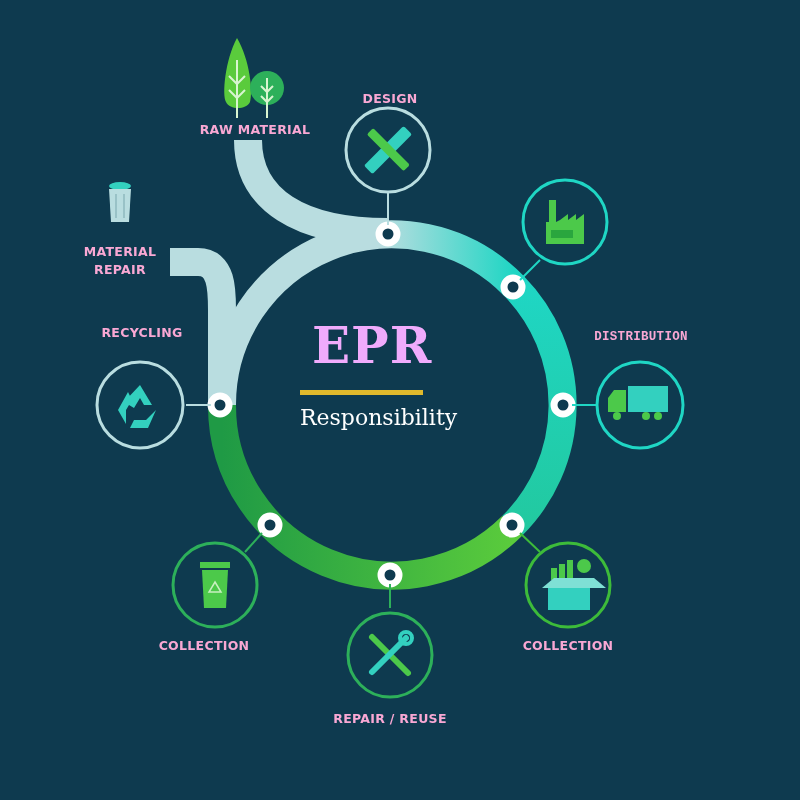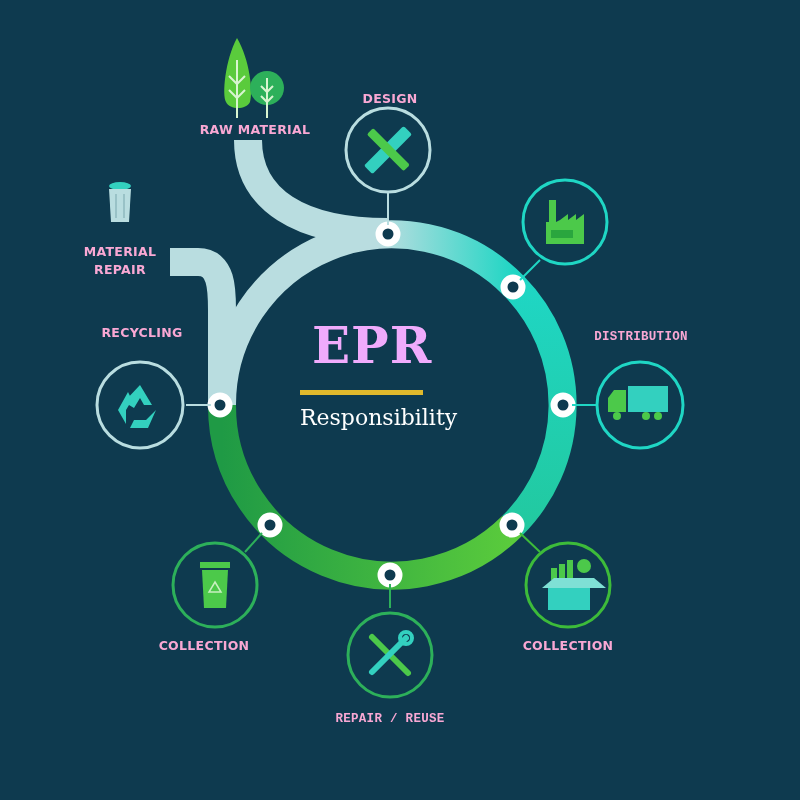--- a/index.html
+++ b/index.html
@@ -166,21 +166,21 @@
     <line x1="124" y1="194" x2="124" y2="218" stroke="#8fb9bf" stroke-width="1.5"></line>
   </g>
 </svg>
 
 <div class="label" style="left:255px; top:121px;">RAW MATERIAL</div>
 <div class="label" style="left:390px; top:90px;">DESIGN</div>
 <div class="label" style="left:568px; top:143px;">
 </div>
 <div class="label" style="left:641px; top:328px;font-family:Liberation Mono, monospace;">DISTRIBUTION</div>
 <div class="label" style="left:568px; top:637px;">COLLECTION</div>
-<div class="label" style="left:390px; top:710px;font-family:Liberation Mono, monospace;">REPAIR / REUSE</div>
+<div class="label" style="left:390px; top:710px;">REPAIR / REUSE</div>
 <div class="label" style="left:204px; top:637px;">COLLECTION</div>
 <div class="label" style="left:142px; top:324px;">RECYCLING</div>
 <div class="label" style="left:120px; top:243px;">
   <div>MATERIAL</div>
   <div>REPAIR</div>
 </div>
 
 <div class="center-title">EPR</div>
 <div class="center-rule"></div>
 <div class="center-sub">

